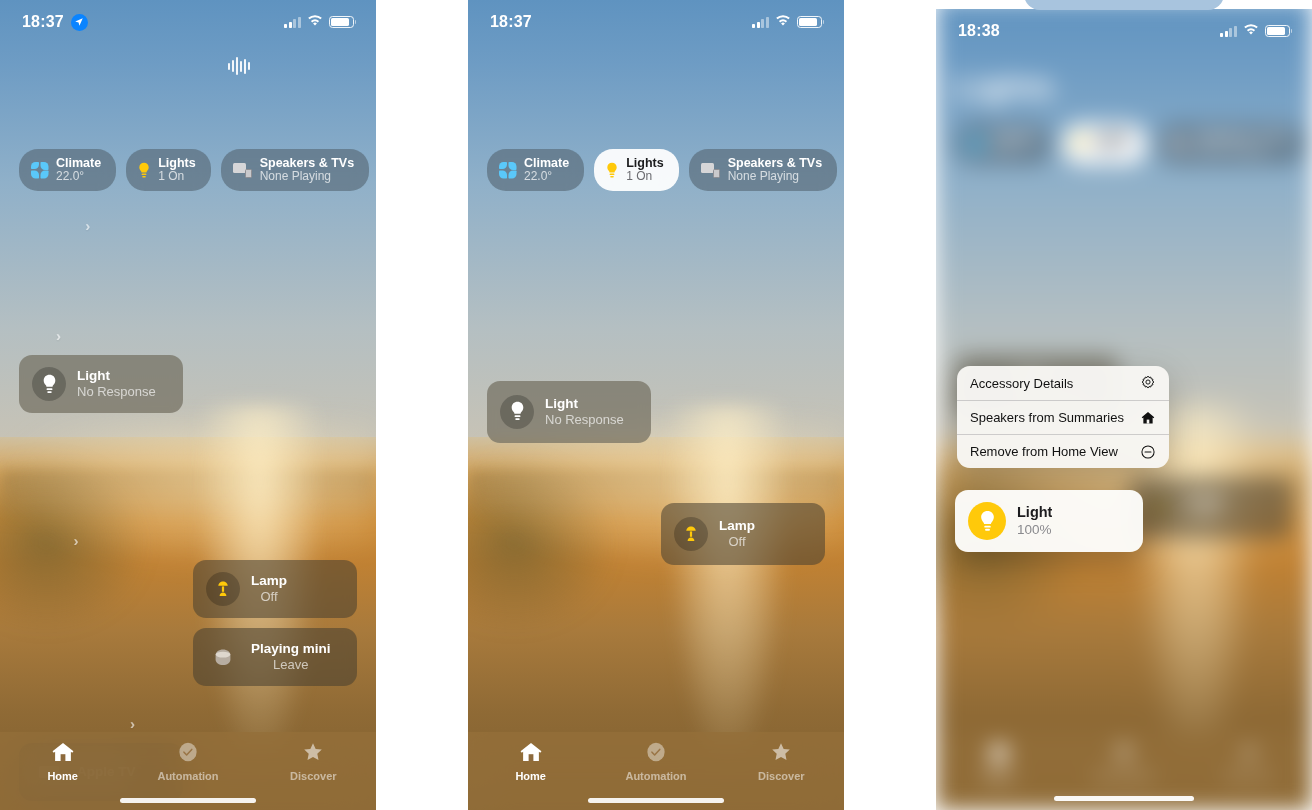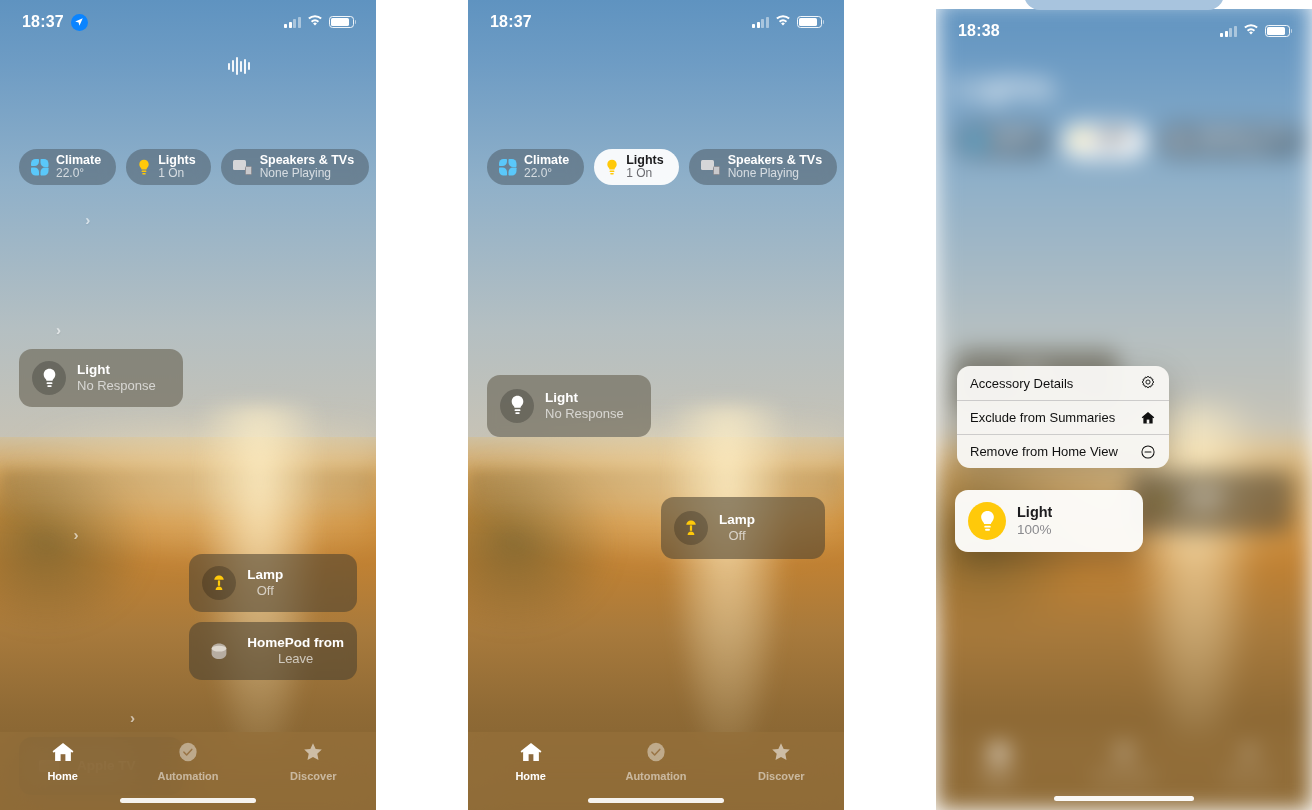--- a/index.html
+++ b/index.html
@@ -69,21 +69,21 @@
   .eqbars i { width:2px; background:#fff; border-radius:1px; display:block; opacity:.92;}
   .eqbars i:nth-child(1){height:7px;} .eqbars i:nth-child(2){height:12px;}
   .eqbars i:nth-child(3){height:18px;} .eqbars i:nth-child(4){height:11px;}
   .eqbars i:nth-child(5){height:15px;} .eqbars i:nth-child(6){height:8px;}
 
   .page-title { font-size:33px; font-weight:700; color:#fff; padding:14px 0 0 19px;
     letter-spacing:-.4px; text-shadow:0 1px 3px rgba(0,0,0,.10); }
 
   
   .chips { display:flex; gap:10px; padding:17px 0 0 19px; }
-  .chip { display:flex; align-items:center; gap:8px; height:36px; padding:0 15px 0 12px;
+  .chip { display:flex; align-items:center; gap:8px; height:42px; padding:0 15px 0 12px;
     border-radius:19px; background:rgba(78,92,104,.55); backdrop-filter:blur(8px); cursor:pointer; }
   .chip.active { background:rgba(255,255,255,.93); }
   .chip .ct { line-height:1.12; }
   .chip .ct .t1 { font-size:12.5px; font-weight:700; color:#fff; }
   .chip .ct .t2 { font-size:12px; color:rgba(255,255,255,.72); }
   .chip.active .ct .t1 { color:#1c1c1e; }
   .chip.active .ct .t2 { color:#6b6b70; }
 
   .ico-fan { width:17px; height:17px; position:relative; flex:0 0 auto; }
   .ico-fan i { position:absolute; width:7.5px; height:7.5px; border-radius:60% 10% 60% 10%;
@@ -384,21 +384,21 @@
         </span>
       </div>
       <div class="card dim">
         <span class="bub plain">
           <svg width="26" height="24" viewBox="0 0 26 24">
             <path d="M5.6 10c0-3.3 3.3-5.6 7.4-5.6s7.4 2.3 7.4 5.6v4.4c0 3.3-3.3 5.6-7.4 5.6S5.6 17.7 5.6 14.4z" fill="#b7ada1"></path>
             <ellipse cx="13" cy="9.6" rx="7.4" ry="2.9" fill="#ded7cd"></ellipse>
           </svg>
         </span>
         <span class="tx">
-          <div class="n">HomePod from</div>
+          <div class="n">Playing mini</div>
           <div class="s">Leave</div>
         </span>
       </div>
     </div>
 
     <div class="sec-head" style="padding-top:27px;">
       <span>Living Room</span>
       <span class="chev">›</span>
     </div>
     <div class="grid">
@@ -786,21 +786,21 @@
       <div class="ctx-item">
         <span class="cl">Accessory Details</span>
         <span class="ctx-icon">
           <svg width="16" height="16" viewBox="0 0 20 20">
               <path d="M10 1.3l1.3 1.9 2.2-.6.5 2.2 2.2.5-.6 2.2 1.9 1.3-1.9 1.3.6 2.2-2.2.5-.5 2.2-2.2-.6L10 16.3l-1.3-1.9-2.2.6-.5-2.2-2.2-.5.6-2.2L2.5 8.8l1.9-1.3-.6-2.2 2.2-.5.5-2.2 2.2.6z" fill="none" stroke="#111" stroke-width="1.2" stroke-linejoin="round"></path>
               <circle cx="10" cy="8.8" r="2.6" fill="none" stroke="#111" stroke-width="1.2"></circle>
             </svg>
         </span>
       </div>
       <div class="ctx-item">
-        <span class="cl">Exclude from Summaries</span>
+        <span class="cl">Speakers from Summaries</span>
         <span class="ctx-icon">
           <svg width="16" height="16" viewBox="0 0 20 20">
               <path d="M10 2.6L2.2 9l1 1.2 1-.8V17h11.6V9.4l1 .8 1-1.2z" fill="#111"></path>
               <rect x="8.4" y="12" width="3.2" height="5" fill="#f7f6f3"></rect>
             </svg>
         </span>
       </div>
       <div class="ctx-item">
         <span class="cl">Remove from Home View</span>
         <span class="ctx-icon">

